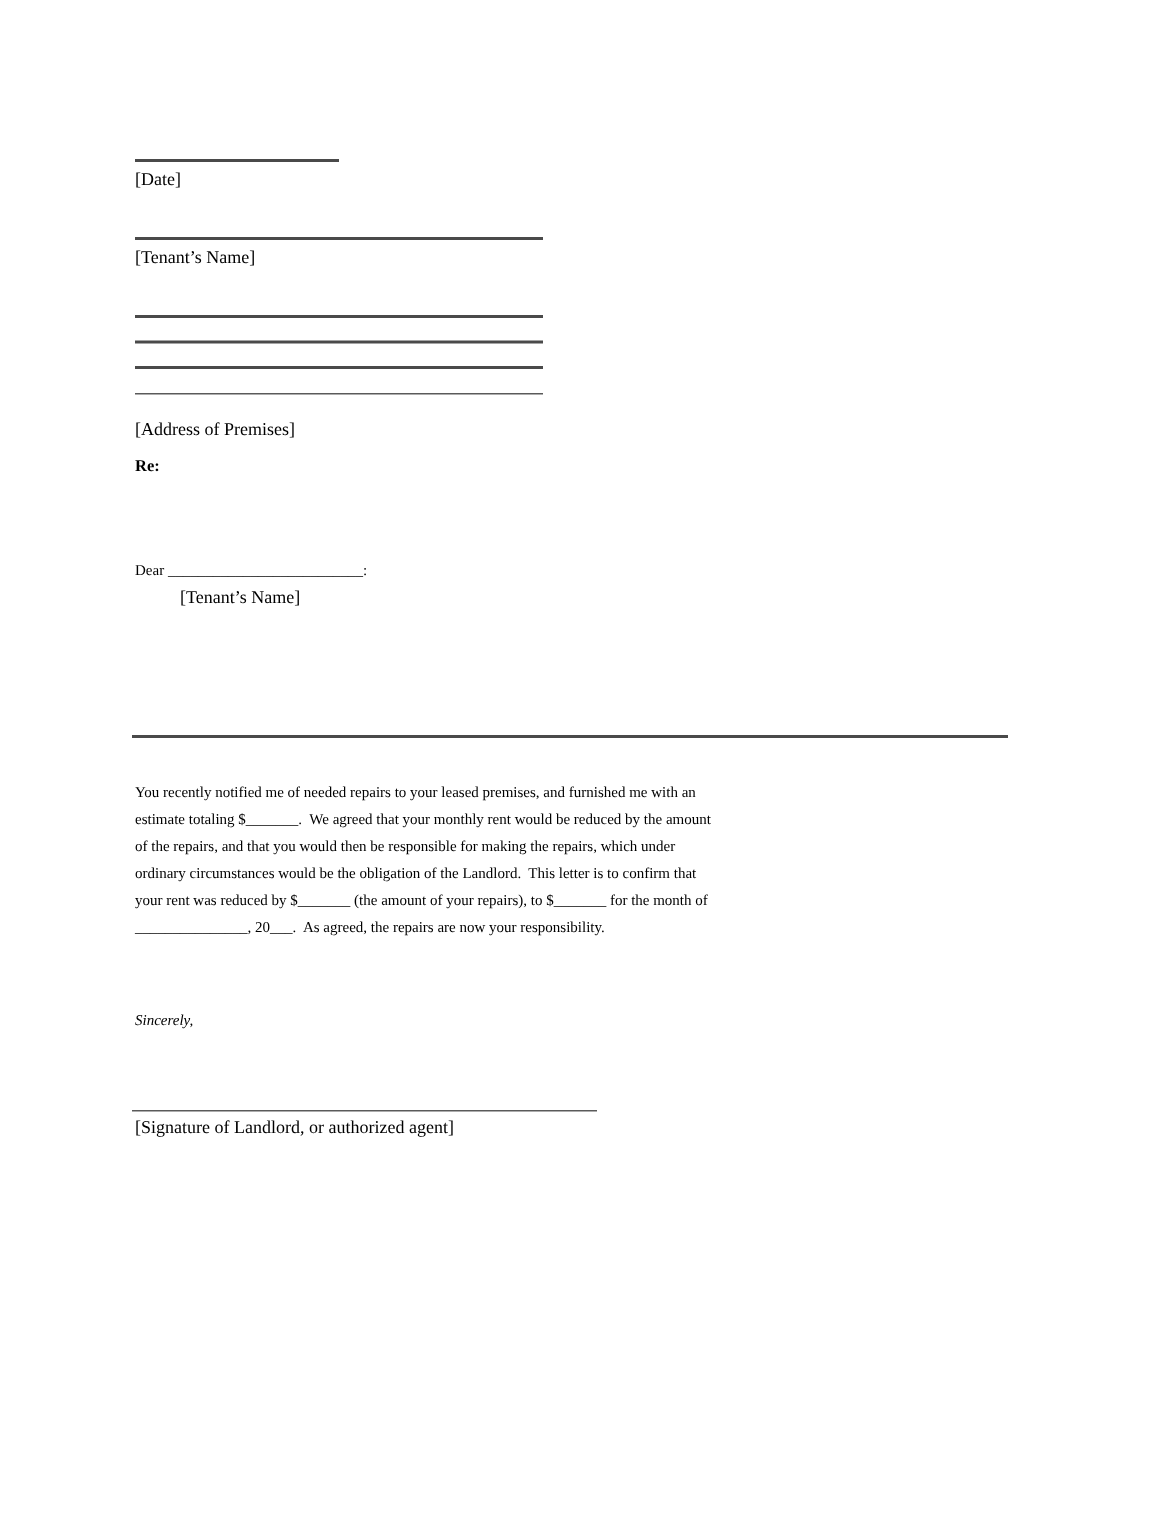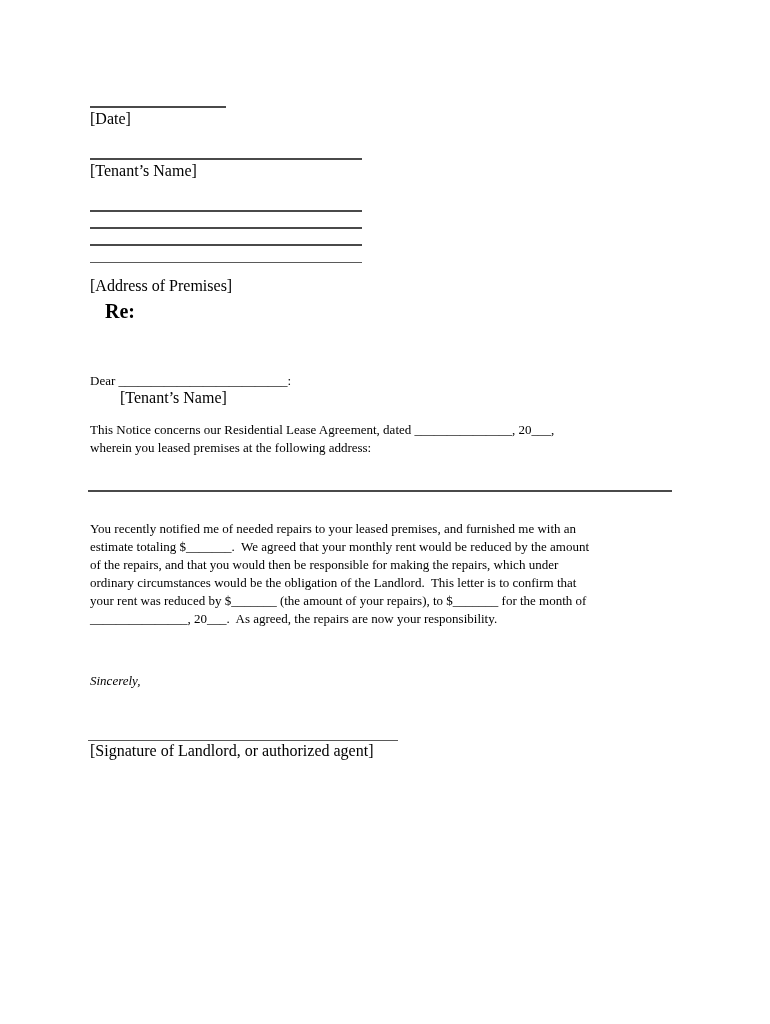--- a/index.html
+++ b/index.html
@@ -21,35 +21,34 @@
     position: absolute;
     height: 0;
     border-top: 2px solid #4a4a4a;
   }
   .rule-thin {
     position: absolute;
     height: 0;
     border-top: 1px solid #5a5a5a;
   }
   .label-sm {
-    font-size: 16px;
+    font-size: 12px;
     line-height: 14px;
     white-space: pre;
   }
   .body-text {
-    font-size: 13px;
+    font-size: 10px;
     line-height: 18px;
     white-space: pre;
   }
   .re-block {
     display: flex;
     font-weight: bold;
-    font-size: 20px;
+    font-size: 11px;
     line-height: 18px;
-    text-align: right;
   }
   .re-prefix {
     width: 45px;
     flex: 0 0 45px;
     white-space: pre;
   }
   .re-text { white-space: pre; }
 </style>
 </head>
 <body>
@@ -68,22 +67,20 @@
   <div class="rule-thin" style="left:90px; top:262px; width:272px;"></div>
   <div class="abs label-sm" style="left:90px; top:267px;margin-top:12px;">[Address of Premises]</div>
 
   <div class="abs re-block" style="left:90px; top:302px; width:600px;">
     <div class="re-prefix">Re:</div>
   </div>
 
   <div class="abs body-text" style="left:90px; top:372px;">Dear __________________________:</div>
   <div class="abs label-sm" style="left:120px; top:391px;">[Tenant’s Name]</div>
 
-  <div class="abs body-text" style="left:90px; top:421px;">This Notice concerns our Residential Lease Agreement, dated _______________, 20___,
-wherein you leased premises at the following address:</div>
 
   <div class="rule" style="left:88px; top:490px; width:584px;"></div>
 
   <div class="abs body-text" style="left:90px; top:510px;margin-top:10px;">You recently notified me of needed repairs to your leased premises, and furnished me with an
 estimate totaling $_______.  We agreed that your monthly rent would be reduced by the amount
 of the repairs, and that you would then be responsible for making the repairs, which under
 ordinary circumstances would be the obligation of the Landlord.  This letter is to confirm that
 your rent was reduced by $_______ (the amount of your repairs), to $_______ for the month of
 _______________, 20___.  As agreed, the repairs are now your responsibility.</div>
 

